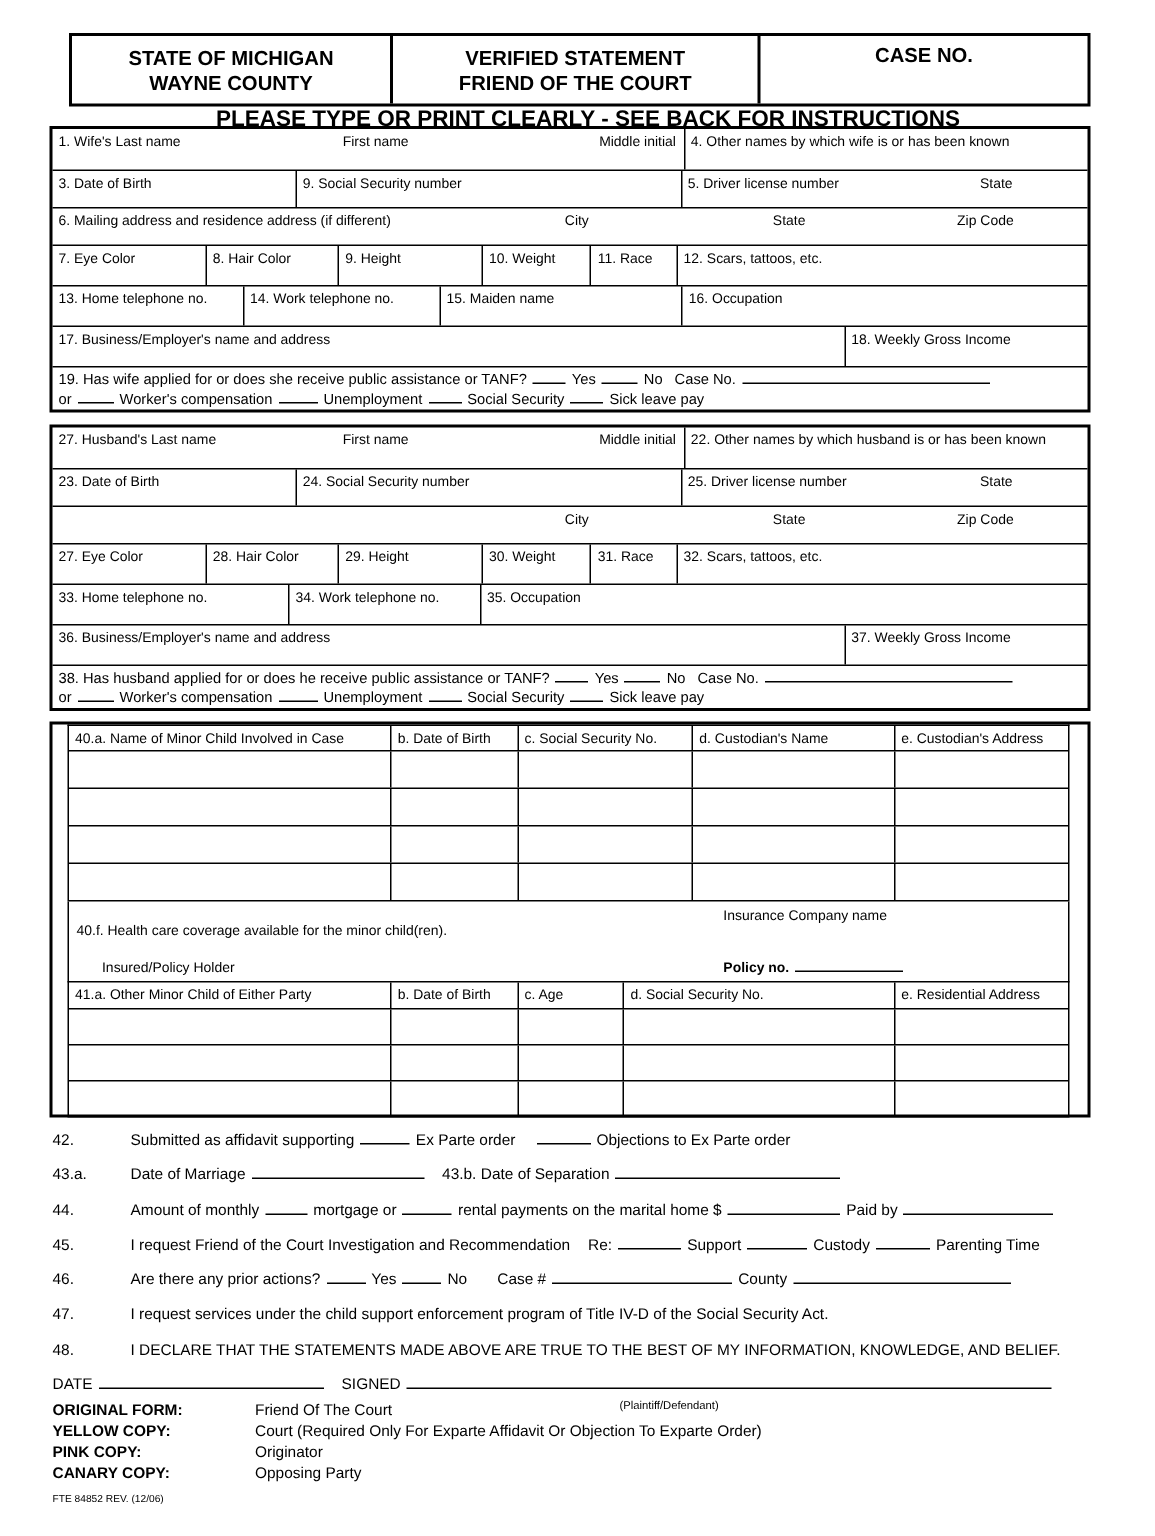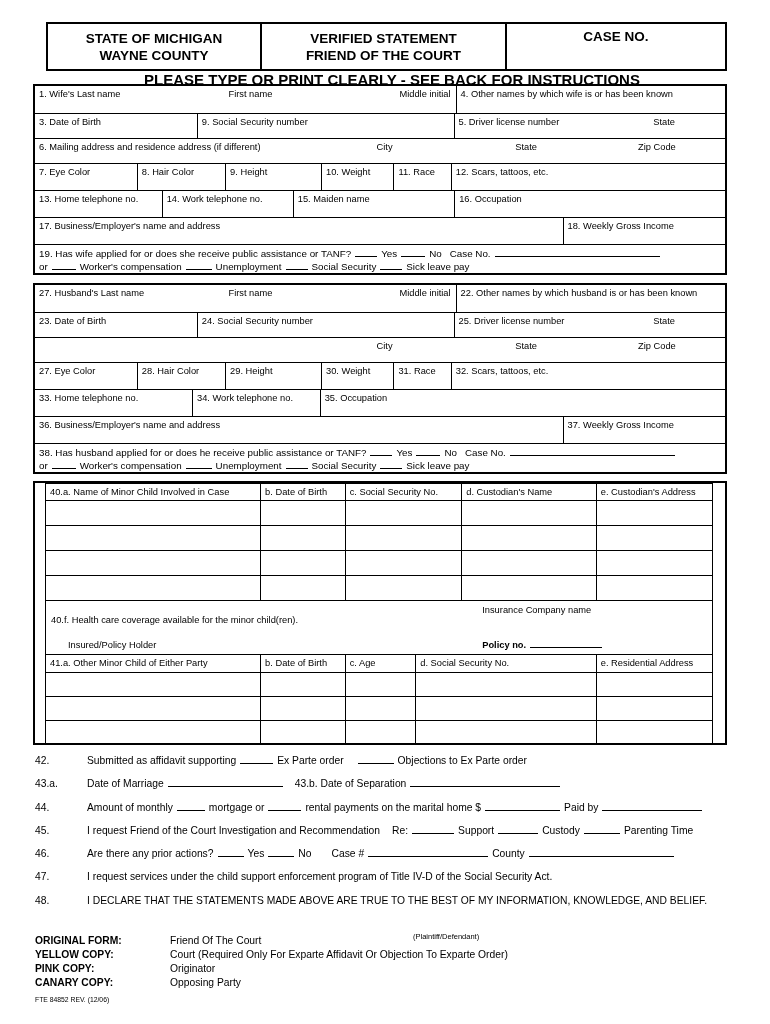--- a/index.html
+++ b/index.html
@@ -350,20 +350,23 @@
     </div>
     <div class="iline">
       <span class="inum">46.</span><span>Are there any prior actions?</span><span class="bl" style="width:26px"></span><span>Yes</span><span class="bl" style="width:26px"></span><span>No</span><span class="m20">Case #</span><span class="bl" style="width:120px"></span><span>County</span><span class="bl" style="width:145px"></span>
     </div>
     <div class="iline">
       <span class="inum">47.</span><span>I request services under the child support enforcement program of Title IV-D of the Social Security Act.</span>
     </div>
     <div class="iline">
       <span class="inum">48.</span><span>I DECLARE THAT THE STATEMENTS MADE ABOVE ARE TRUE TO THE BEST OF MY INFORMATION, KNOWLEDGE, AND BELIEF.</span>
     </div>
+    <div class="iline">
+      <span>DATE</span><span class="bl" style="width:150px"></span><span class="m8">SIGNED</span><span class="bl" style="width:430px"></span>
+    </div>
     <span class="role">(Plaintiff/Defendant)</span>
   </div>
 
   <div class="dist">
     <div><span class="dlabel">ORIGINAL FORM:</span><span>Friend Of The Court</span></div>
     <div><span class="dlabel">YELLOW COPY:</span><span>Court (Required Only For Exparte Affidavit Or Objection To Exparte Order)</span></div>
     <div><span class="dlabel">PINK COPY:</span><span>Originator</span></div>
     <div><span class="dlabel">CANARY COPY:</span><span>Opposing Party</span></div>
     <div class="fnum">FTE 84852 REV. (12/06)</div>
   </div>

